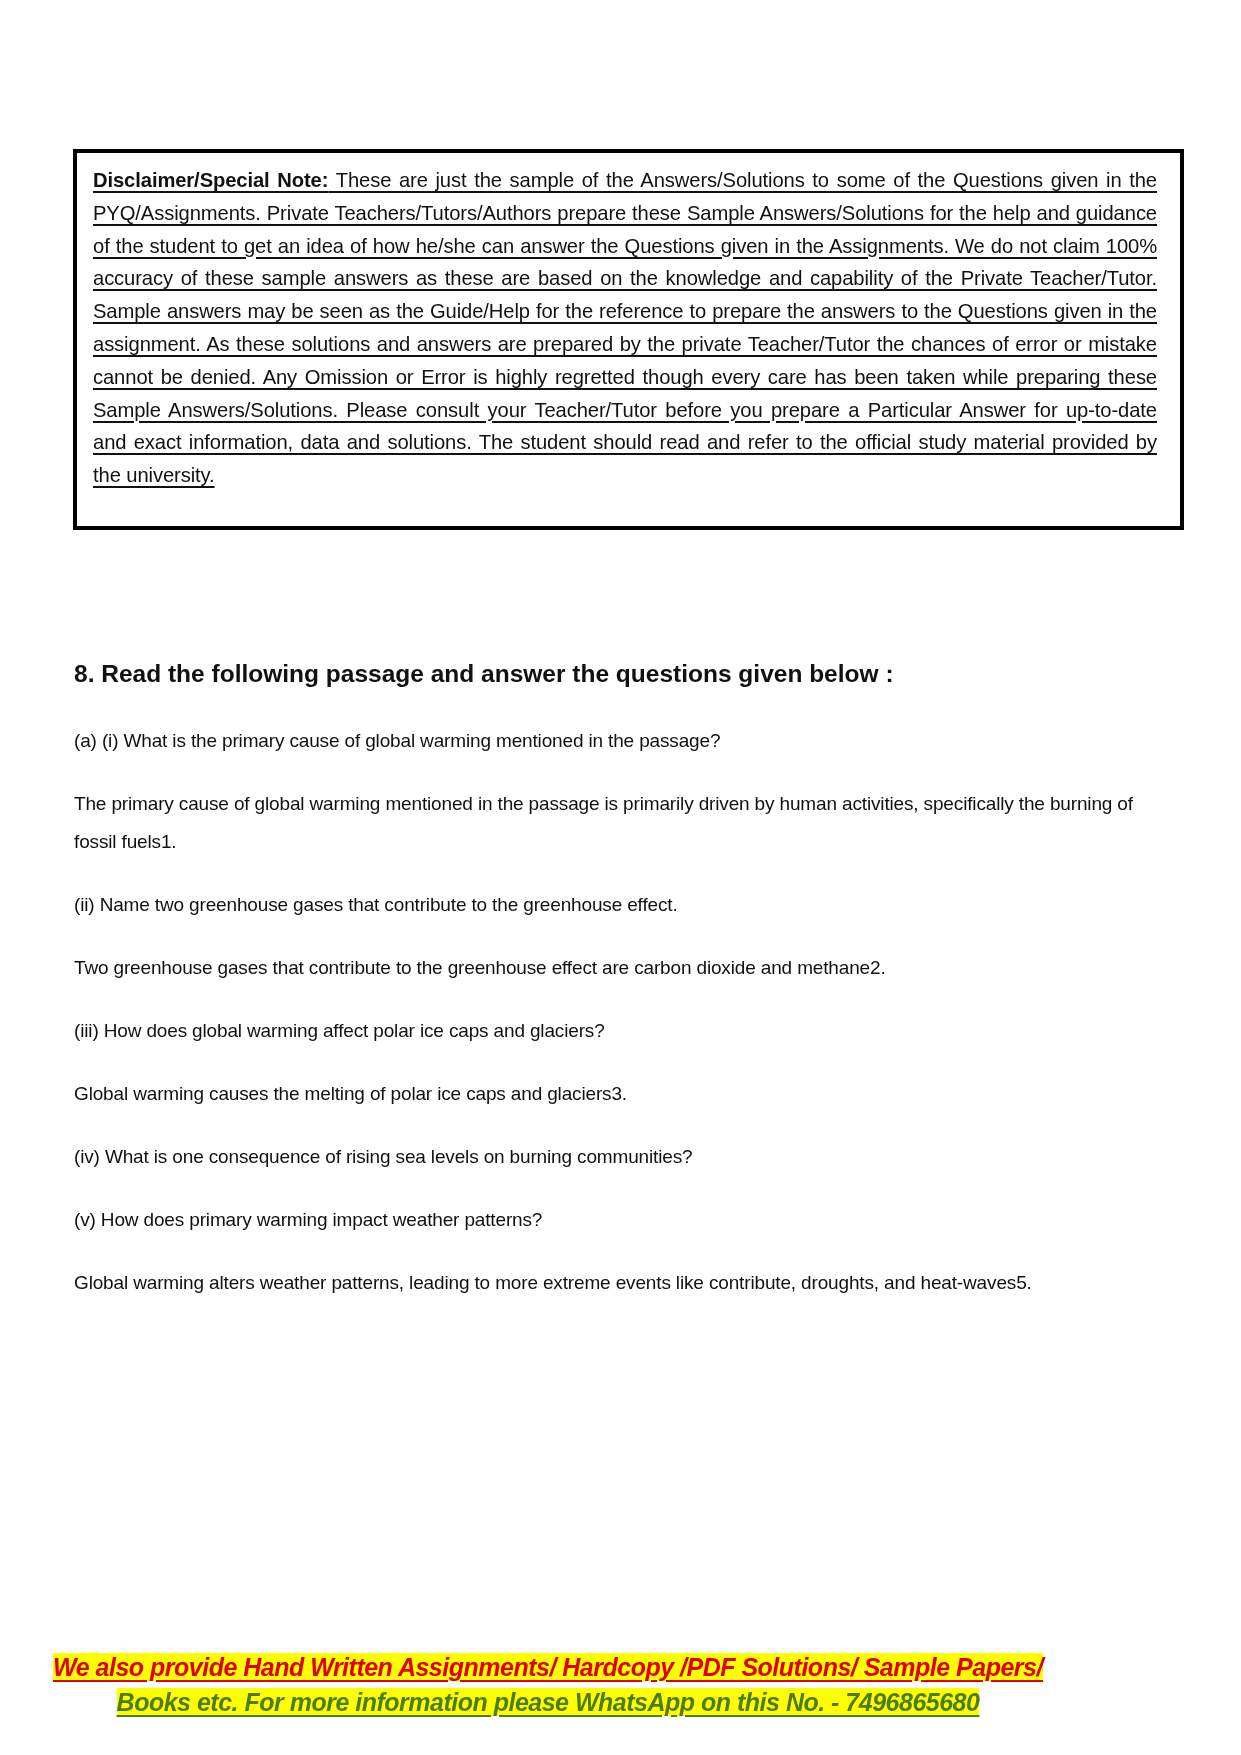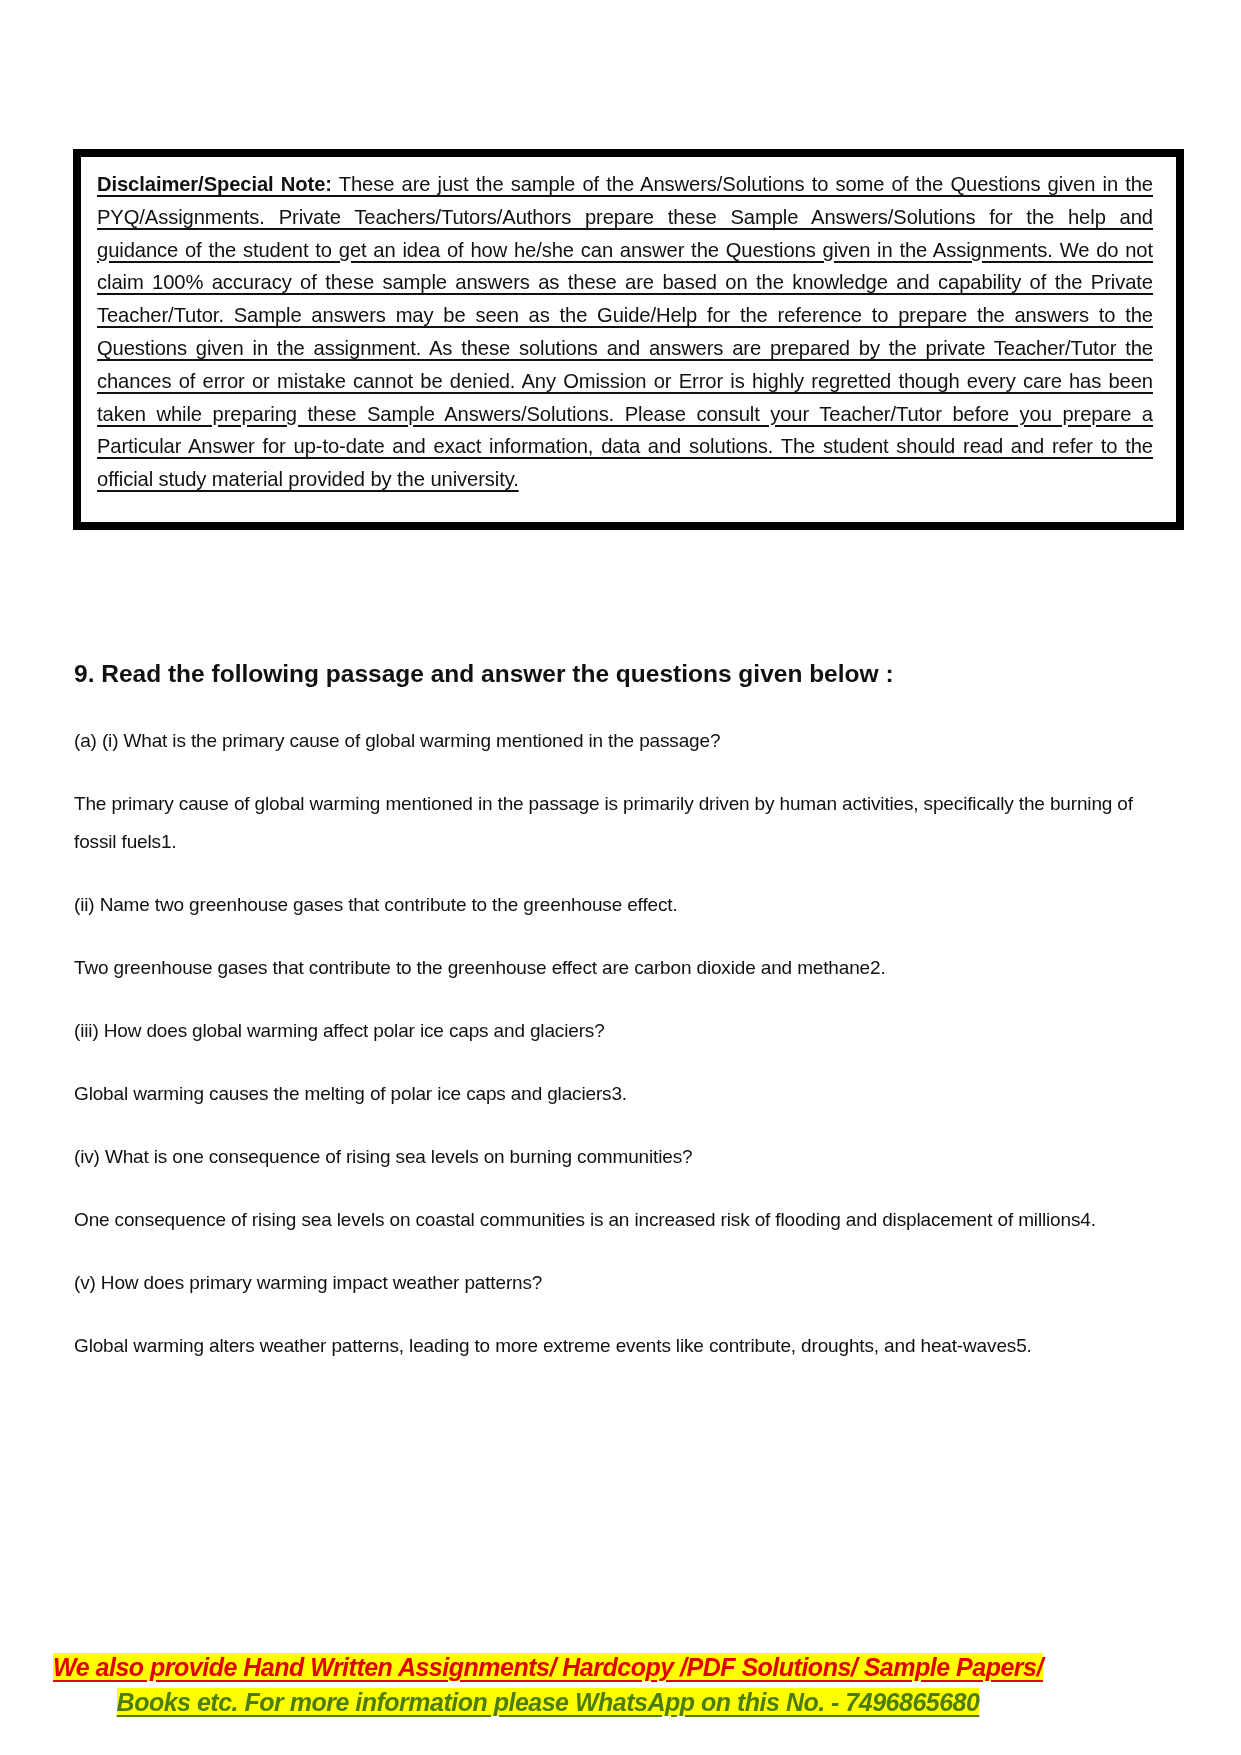--- a/index.html
+++ b/index.html
@@ -1,20 +1,20 @@
 <!DOCTYPE html>
 <html><head>
 <meta charset="utf-8">
 <style>
   html, body { margin: 0; padding: 0; background: #ffffff; }
   body { width: 1241px; height: 1755px; position: relative; overflow: hidden;
          font-family: "Liberation Sans", "DejaVu Sans", sans-serif; color: #111; }
   .disclaimer {
     position: absolute; left: 73px; top: 149px; width: 1111px; height: 381px;
-    box-sizing: border-box; border: 8px solid #000000; padding: 11px 23px 0 16px;
+    box-sizing: border-box; border: 4px solid #000000; padding: 11px 23px 0 16px;
   }
   .disclaimer p {
     margin: 0; font-size: 20.2px; line-height: 32.8px; text-align: justify;
     text-decoration: underline; text-underline-offset: 4px; letter-spacing: -0.1px;
   }
   .disclaimer .lead { font-weight: bold; }
   .content { position: absolute; left: 74px; top: 656px; width: 1090px; }
   .heading { margin: 0 0 30px 0; font-size: 24.5px; font-weight: bold; line-height: 36px; }
   .para { margin: 0 0 25px 0; font-size: 19px; line-height: 38px; letter-spacing: -0.15px; }
   .footer {
@@ -28,29 +28,28 @@
   .footer .line { display: block; margin-bottom: 0; }
 </style>
 </head>
 <body>
 
 <div class="disclaimer">
   <p><span class="lead">Disclaimer/Special Note:</span><span> These are just the sample of the Answers/Solutions to some of the Questions given in the PYQ/Assignments. Private Teachers/Tutors/Authors prepare these Sample Answers/Solutions for the help and guidance of the student to get an idea of how he/she can answer the Questions given in the Assignments. We do not claim 100% accuracy of these sample answers as these are based on the knowledge and capability of the Private Teacher/Tutor. Sample answers may be seen as the Guide/Help for the reference to prepare the answers to the Questions given in the assignment. As these solutions and answers are prepared by the private Teacher/Tutor the chances of error or mistake cannot be denied. Any Omission or Error is highly regretted though every care has been taken while preparing these Sample Answers/Solutions. Please consult your Teacher/Tutor before you prepare a Particular Answer for up-to-date and exact information, data and solutions. The student should read and refer to the official study material provided by the university.</span></p>
 </div>
 
 <div class="content">
-  <p class="heading">9. Read the following passage and answer the questions given below :</p>
+  <p class="heading">8. Read the following passage and answer the questions given below :</p>
   <p class="para">(a) (i) What is the primary cause of global warming mentioned in the passage?</p>
   <p class="para">The primary cause of global warming mentioned in the passage is primarily driven by human activities, specifically the burning of fossil fuels1.</p>
   <p class="para">(ii) Name two greenhouse gases that contribute to the greenhouse effect.</p>
   <p class="para">Two greenhouse gases that contribute to the greenhouse effect are carbon dioxide and methane2.</p>
   <p class="para">(iii) How does global warming affect polar ice caps and glaciers?</p>
   <p class="para">Global warming causes the melting of polar ice caps and glaciers3.</p>
   <p class="para">(iv) What is one consequence of rising sea levels on burning communities?</p>
-  <p class="para">One consequence of rising sea levels on coastal communities is an increased risk of flooding and displacement of millions4.</p>
   <p class="para">(v) How does primary warming impact weather patterns?</p>
   <p class="para">Global warming alters weather patterns, leading to more extreme events like contribute, droughts, and heat-waves5.</p>
 </div>
 
 <div class="footer">
   <div class="line"><span style="color: rgb(224, 0, 0); background: rgb(255, 255, 0);">We also provide Hand Written Assignments/ Hardcopy /PDF Solutions/ Sample Papers/</span></div>
   <div class="line"><span style="color: #4d7c0f; background: rgb(255, 255, 0);">Books etc. For more information please WhatsApp on this No. - 7496865680</span></div>
 </div>
 
 </body></html>

